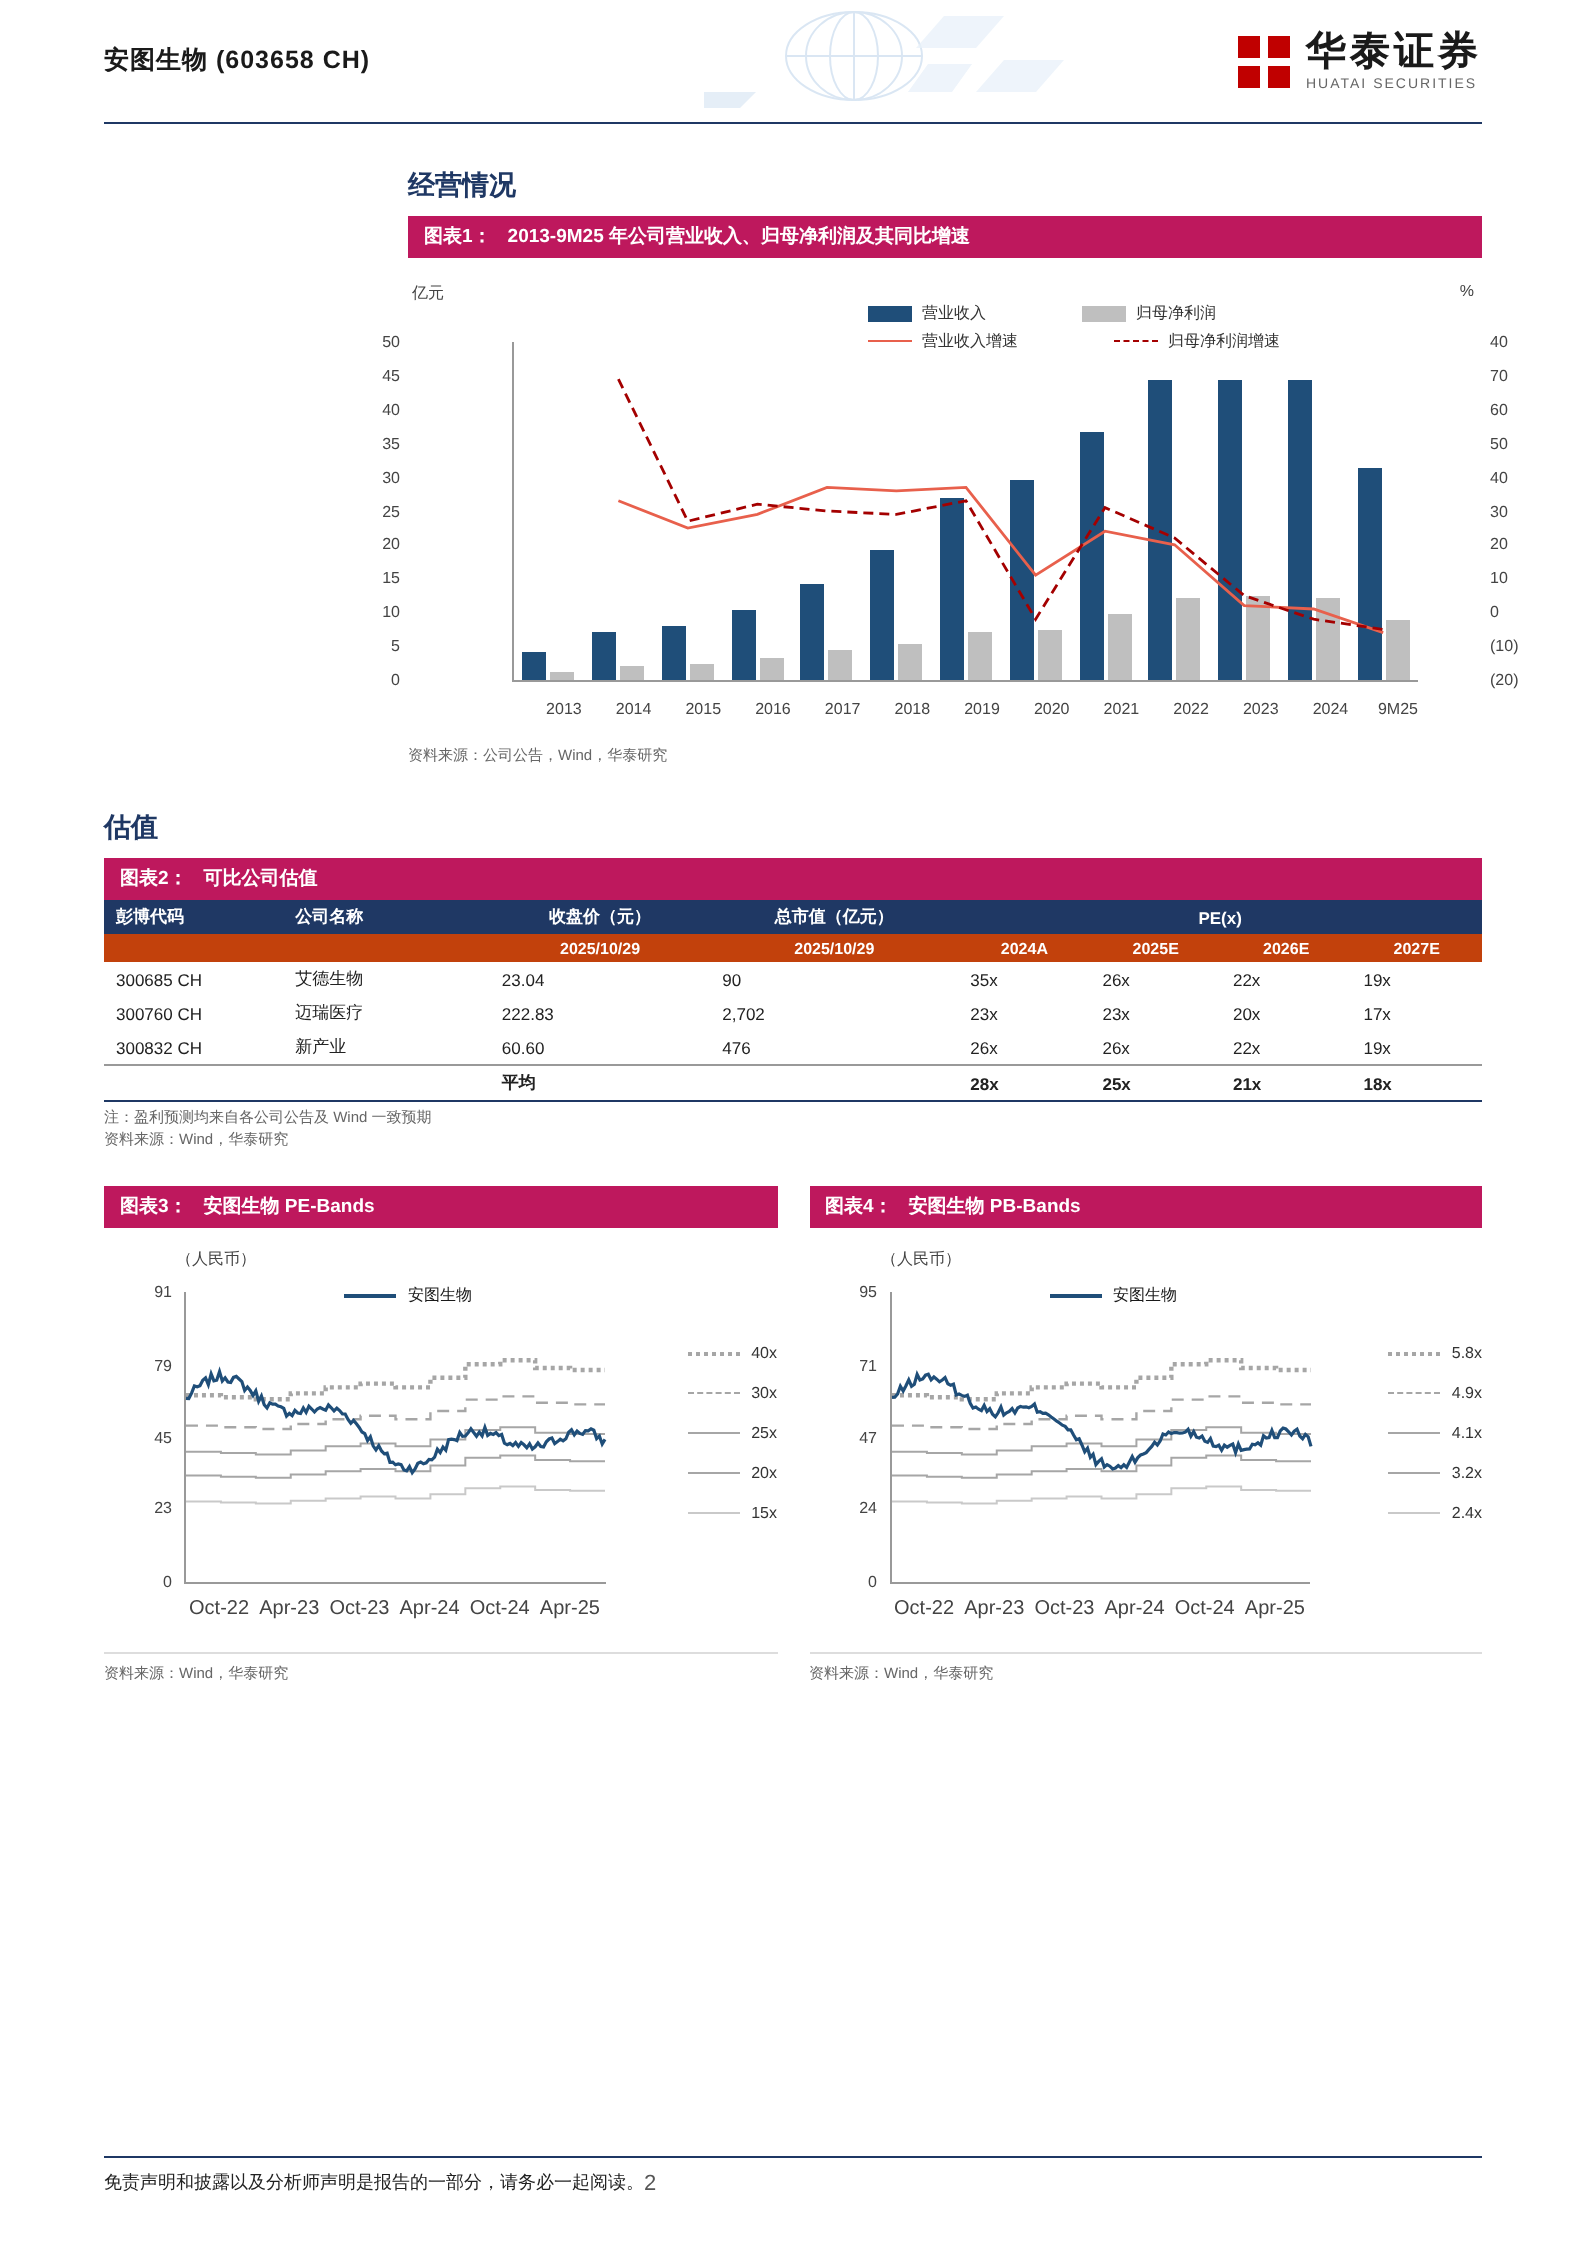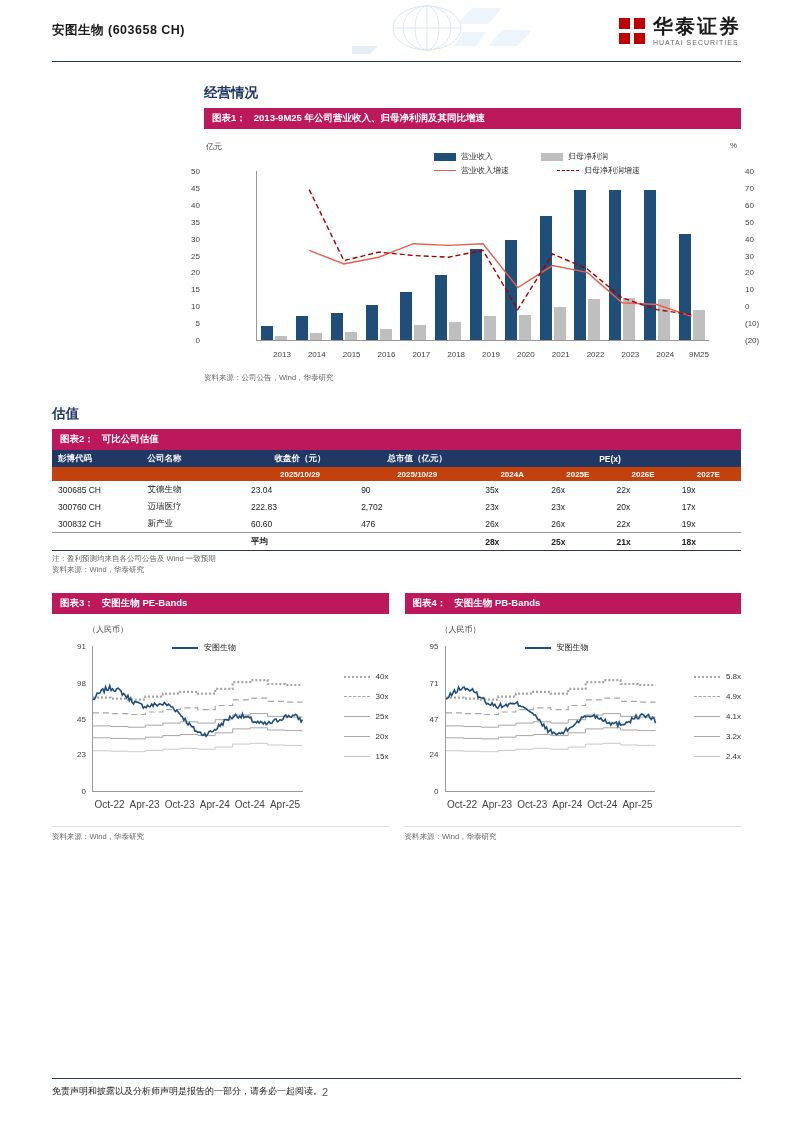--- a/index.html
+++ b/index.html
@@ -400,21 +400,21 @@
               <path d="M0.0,79.9 L17.5,79.9L17.5,80.5 L35.0,80.5L35.0,81.2 L52.5,81.2L52.5,79.2 L70.0,79.2L70.0,77.1 L87.5,77.1L87.5,75.8 L105.0,75.8L105.0,77.1 L122.5,77.1L122.5,73.7 L140.0,73.7L140.0,69.0 L157.5,69.0L157.5,67.6 L175.0,67.6L175.0,70.4 L192.5,70.4L192.5,71.0 L210.0,71.0" fill="none" stroke="#a6a6a6" stroke-width="1"></path>
               <path d="M0.0,91.8 L17.5,91.8L17.5,92.4 L35.0,92.4L35.0,92.9 L52.5,92.9L52.5,91.2 L70.0,91.2L70.0,89.6 L87.5,89.6L87.5,88.5 L105.0,88.5L105.0,89.6 L122.5,89.6L122.5,86.8 L140.0,86.8L140.0,82.9 L157.5,82.9L157.5,81.8 L175.0,81.8L175.0,84.0 L192.5,84.0L192.5,84.6 L210.0,84.6" fill="none" stroke="#a6a6a6" stroke-width="1"></path>
               <path d="M0.0,104.8 L17.5,104.8L17.5,105.2 L35.0,105.2L35.0,105.7 L52.5,105.7L52.5,104.4 L70.0,104.4L70.0,103.2 L87.5,103.2L87.5,102.3 L105.0,102.3L105.0,103.2 L122.5,103.2L122.5,101.1 L140.0,101.1L140.0,98.1 L157.5,98.1L157.5,97.3 L175.0,97.3L175.0,99.0 L192.5,99.0L192.5,99.4 L210.0,99.4" fill="none" stroke="#c9c9c9" stroke-width="1"></path>
               <path d="M0.0,53.2L1.4,53.3L2.8,50.6L4.2,47.0L5.6,47.4L7.0,46.9L8.4,44.1L9.8,42.9L11.2,46.3L12.6,40.9L14.0,44.4L15.4,44.1L16.8,39.8L18.2,44.5L19.6,42.9L21.0,45.0L22.4,45.2L23.8,42.7L25.2,42.2L26.6,43.5L28.0,44.8L29.4,49.2L30.8,47.5L32.2,49.2L33.6,51.8L35.0,49.4L36.4,54.7L37.8,52.0L39.2,56.4L40.6,58.0L42.0,55.4L43.4,56.1L44.8,56.1L46.2,57.0L47.6,57.4L49.0,58.2L50.4,62.1L51.8,60.7L53.2,61.8L54.6,59.2L56.0,60.5L57.4,60.7L58.8,58.0L60.2,60.2L61.6,57.1L63.0,58.5L64.4,60.0L65.8,58.5L67.2,57.8L68.6,58.5L70.0,59.1L71.4,56.5L72.8,57.9L74.2,59.5L75.6,58.1L77.0,59.3L78.4,61.0L79.8,61.0L81.2,63.7L82.6,65.6L84.0,64.2L85.4,65.9L86.8,67.7L88.2,70.0L89.6,70.8L91.0,74.3L92.4,72.4L93.8,76.9L95.2,78.9L96.6,76.8L98.0,79.5L99.4,80.9L100.8,80.6L102.2,85.2L103.6,85.1L105.0,86.4L106.4,86.0L107.8,86.3L109.2,89.0L110.6,89.4L112.0,87.3L113.4,90.3L114.8,88.5L116.2,85.6L117.6,85.0L119.0,85.9L120.4,85.4L121.8,83.7L123.2,83.9L124.6,82.6L126.0,78.6L127.4,80.3L128.8,77.5L130.2,79.1L131.6,73.8L133.0,73.6L134.4,73.8L135.8,74.3L137.2,70.2L138.6,72.2L140.0,72.0L141.4,70.4L142.8,68.4L144.2,70.3L145.6,72.1L147.0,70.1L148.4,71.9L149.8,67.7L151.2,71.7L152.6,70.7L154.0,71.2L155.4,70.3L156.8,71.8L158.2,71.2L159.6,75.6L161.0,76.4L162.4,75.7L163.8,76.8L165.2,75.3L166.6,77.2L168.0,75.3L169.4,76.4L170.8,77.9L172.2,75.9L173.6,78.5L175.0,77.4L176.4,75.5L177.8,77.3L179.2,77.5L180.6,74.9L182.0,73.5L183.4,73.0L184.8,75.8L186.2,74.8L187.6,73.6L189.0,74.4L190.4,73.4L191.8,70.1L193.2,68.9L194.6,71.4L196.0,69.5L197.4,70.7L198.8,71.2L200.2,69.3L201.6,69.4L203.0,68.4L204.4,69.1L205.8,73.3L207.2,72.0L208.6,76.0L210.0,73.7" fill="none" stroke="#1f4e79" stroke-width="1.6"></path>
             </svg>
         </div>
         <div id="pe-yticks">
             <div class="ytick" style="position: absolute; left: 8px; width: 26px; text-align: right; top: 171px;">0</div>
             <div class="ytick" style="position: absolute; left: 8px; width: 26px; text-align: right; top: 134.352px;">23</div>
             <div class="ytick" style="position: absolute; left: 8px; width: 26px; text-align: right; top: 99.2967px;">45</div>
-            <div class="ytick" style="position: absolute; left: 8px; width: 26px; text-align: right; top: 62.6484px;">98</div>
+            <div class="ytick" style="position: absolute; left: 8px; width: 26px; text-align: right; top: 62.6484px;">79</div>
             <div class="ytick" style="position: absolute; left: 8px; width: 26px; text-align: right; top: 26px;">91</div>
           </div>
         <div class="band-legend" id="pe-legend">
             <div class="bl">
               <span class="sw" style="border-top: 2.2px dotted rgb(166, 166, 166);"></span>
               <span>40x</span>
             </div>
             <div class="bl">
               <span class="sw" style="border-top: 1.2px dashed rgb(166, 166, 166);"></span>
               <span>30x</span>

